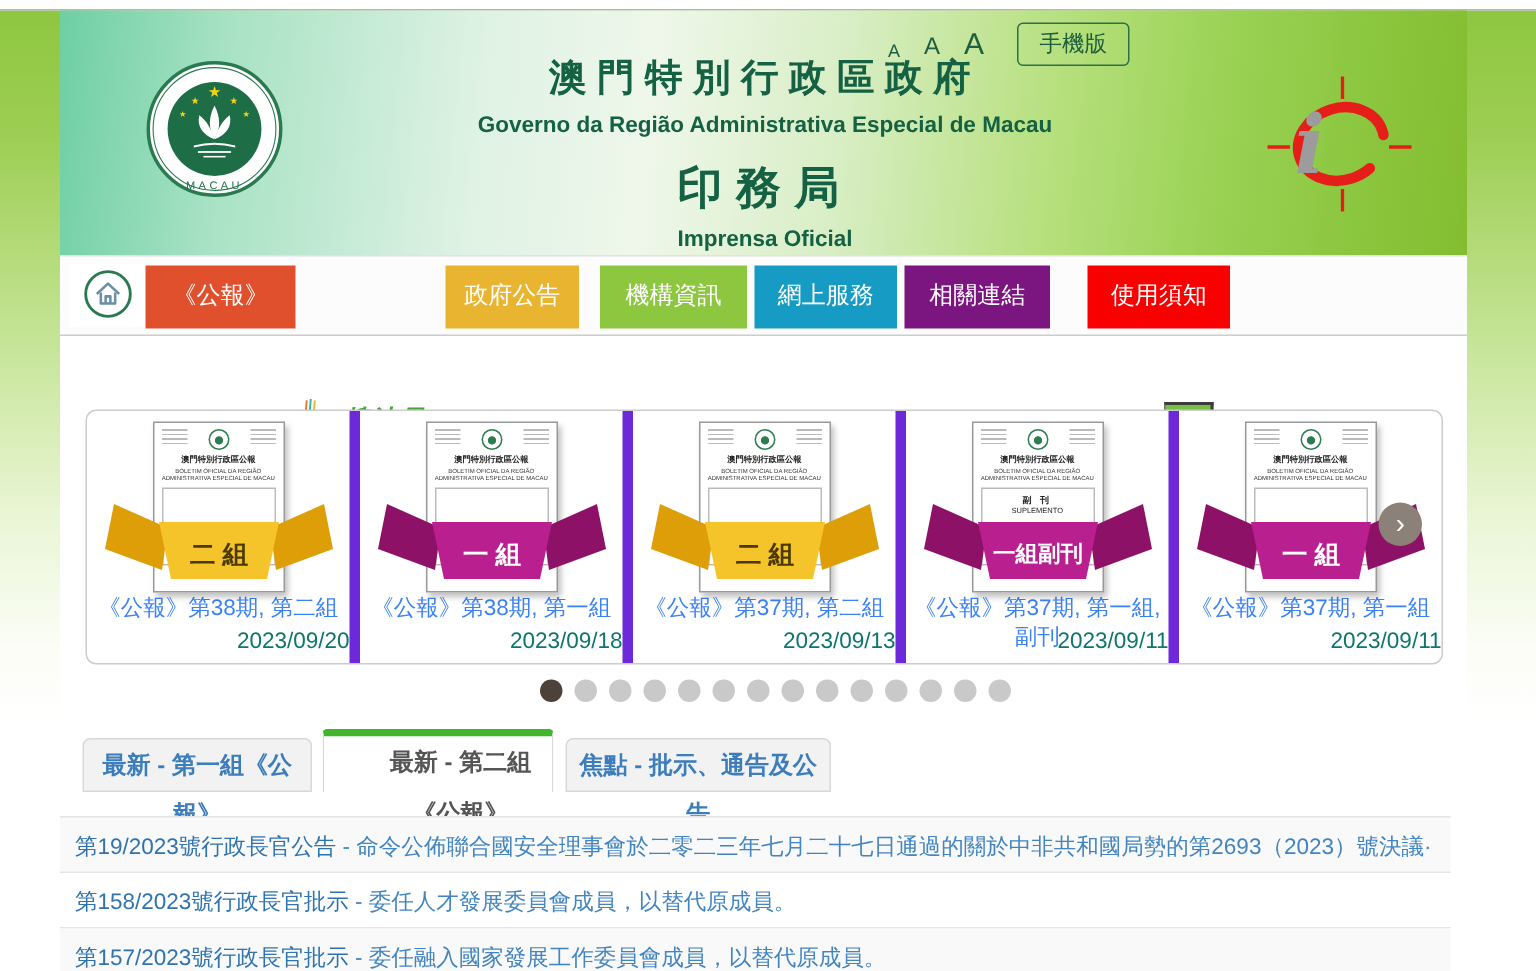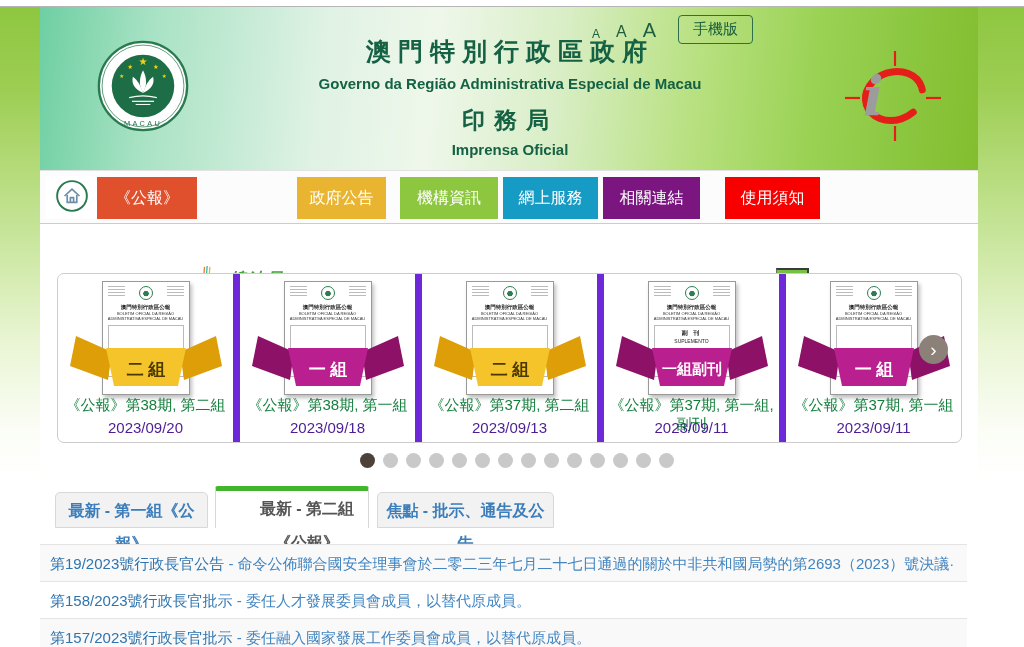--- a/index.html
+++ b/index.html
@@ -15,21 +15,21 @@
   .hdr-controls{position:absolute;left:552px;top:8px;display:flex;align-items:center;gap:12px;}
   .a-group{display:flex;align-items:flex-end;gap:16px;margin-right:10px;}
   .a-btn{color:#1d5f3e;cursor:pointer;line-height:1;}
   .a-s{font-size:12px;} .a-m{font-size:16px;} .a-l{font-size:20px;}
   .hdr-btn{border:1.5px solid #2d6e4b;border-radius:4px;color:#1d5f3e;font-size:15px;
            padding:4px 14px;background:transparent;cursor:pointer;font-family:inherit;}
   .emblem{position:absolute;left:57px;top:33px;width:92px;height:92px;}
   .title-block{position:absolute;left:255px;top:28px;width:430px;text-align:center;color:#156144;}
   .t-zh{font-size:25px;font-weight:bold;letter-spacing:7px;}
   .t-pt{font-size:15px;font-weight:bold;margin-top:7px;}
-  .t-dept{font-size:23px;font-weight:bold;letter-spacing:9px;margin-top:13px;}
+  .t-dept{font-size:30px;font-weight:bold;letter-spacing:9px;margin-top:13px;}
   .t-dept-pt{font-size:15px;font-weight:bold;margin-top:5px;}
   .io-logo{position:absolute;left:803px;top:42px;width:100px;height:94px;}
 
   
   .navbar{position:absolute;left:40px;top:170px;width:938px;height:52px;background:#fcfcfc;
           border-top:1px solid #e2e2e2;border-bottom:1px solid #cccccc;}
   .nav-home{position:absolute;left:6px;top:5px;width:52px;height:42px;background:#fff;border:none;cursor:pointer;}
   .nav-btn{position:absolute;top:6px;height:42px;border:none;color:#fff;font-size:16px;
            font-family:inherit;cursor:pointer;text-align:center;line-height:42px;padding:0;}
 
@@ -64,22 +64,22 @@
   .cb-lines{position:absolute;width:20px;height:8px;background:repeating-linear-gradient(180deg,#ccc 0 1px,transparent 1px 3px);}
   .cb-bl{left:3px;bottom:4px;} .cb-br{right:3px;bottom:4px;width:26px;}
   .sup-zh{font-size:6px;font-weight:bold;text-align:center;margin-top:3px;color:#222;letter-spacing:2px;}
   .sup-pt{font-size:5px;text-align:center;color:#222;}
   .ribbon{position:absolute;left:50%;transform:translateX(-50%);top:62px;width:152px;height:55px;z-index:2;}
   .ribbon.gold .wing{fill:#dd9e07;} .ribbon.gold .band{fill:#f5c32a;}
   .ribbon.gold text{fill:#4a3a00;}
   .ribbon.magenta .wing{fill:#8e1168;} .ribbon.magenta .band{fill:#b91f8e;}
   .ribbon.magenta text{fill:#ffffff;}
   .ribbon text{font-weight:bold;font-family:"Liberation Sans","DejaVu Sans",sans-serif;}
-  .cap-title{position:absolute;left:0;top:122px;width:100%;text-align:center;color:#15803d;font-size:15px;}
-  .cap-date{position:absolute;left:0;top:145px;width:100%;text-align:center;color:#4c1d95;font-size:15px;}
+  .cap-title{position:absolute;left:0;top:122px;width:100%;text-align:center;color:#3b82f6;font-size:15px;}
+  .cap-date{position:absolute;left:0;top:145px;width:100%;text-align:right;color:#0f766e;font-size:15px;}
   .next-arrow{position:absolute;left:919px;top:335px;width:29px;height:29px;border-radius:50%;
               background:#8b8178;color:#fff;border:none;font-size:19px;line-height:27px;text-align:center;
               cursor:pointer;z-index:3;padding:0;font-family:inherit;}
 
   
   .dots{position:absolute;left:360px;top:453px;display:flex;gap:8px;}
   .dot{width:15px;height:15px;border-radius:50%;background:#c9c9c9;cursor:pointer;display:inline-block;}
   .dot.active{background:#4d4239;}
 
   

